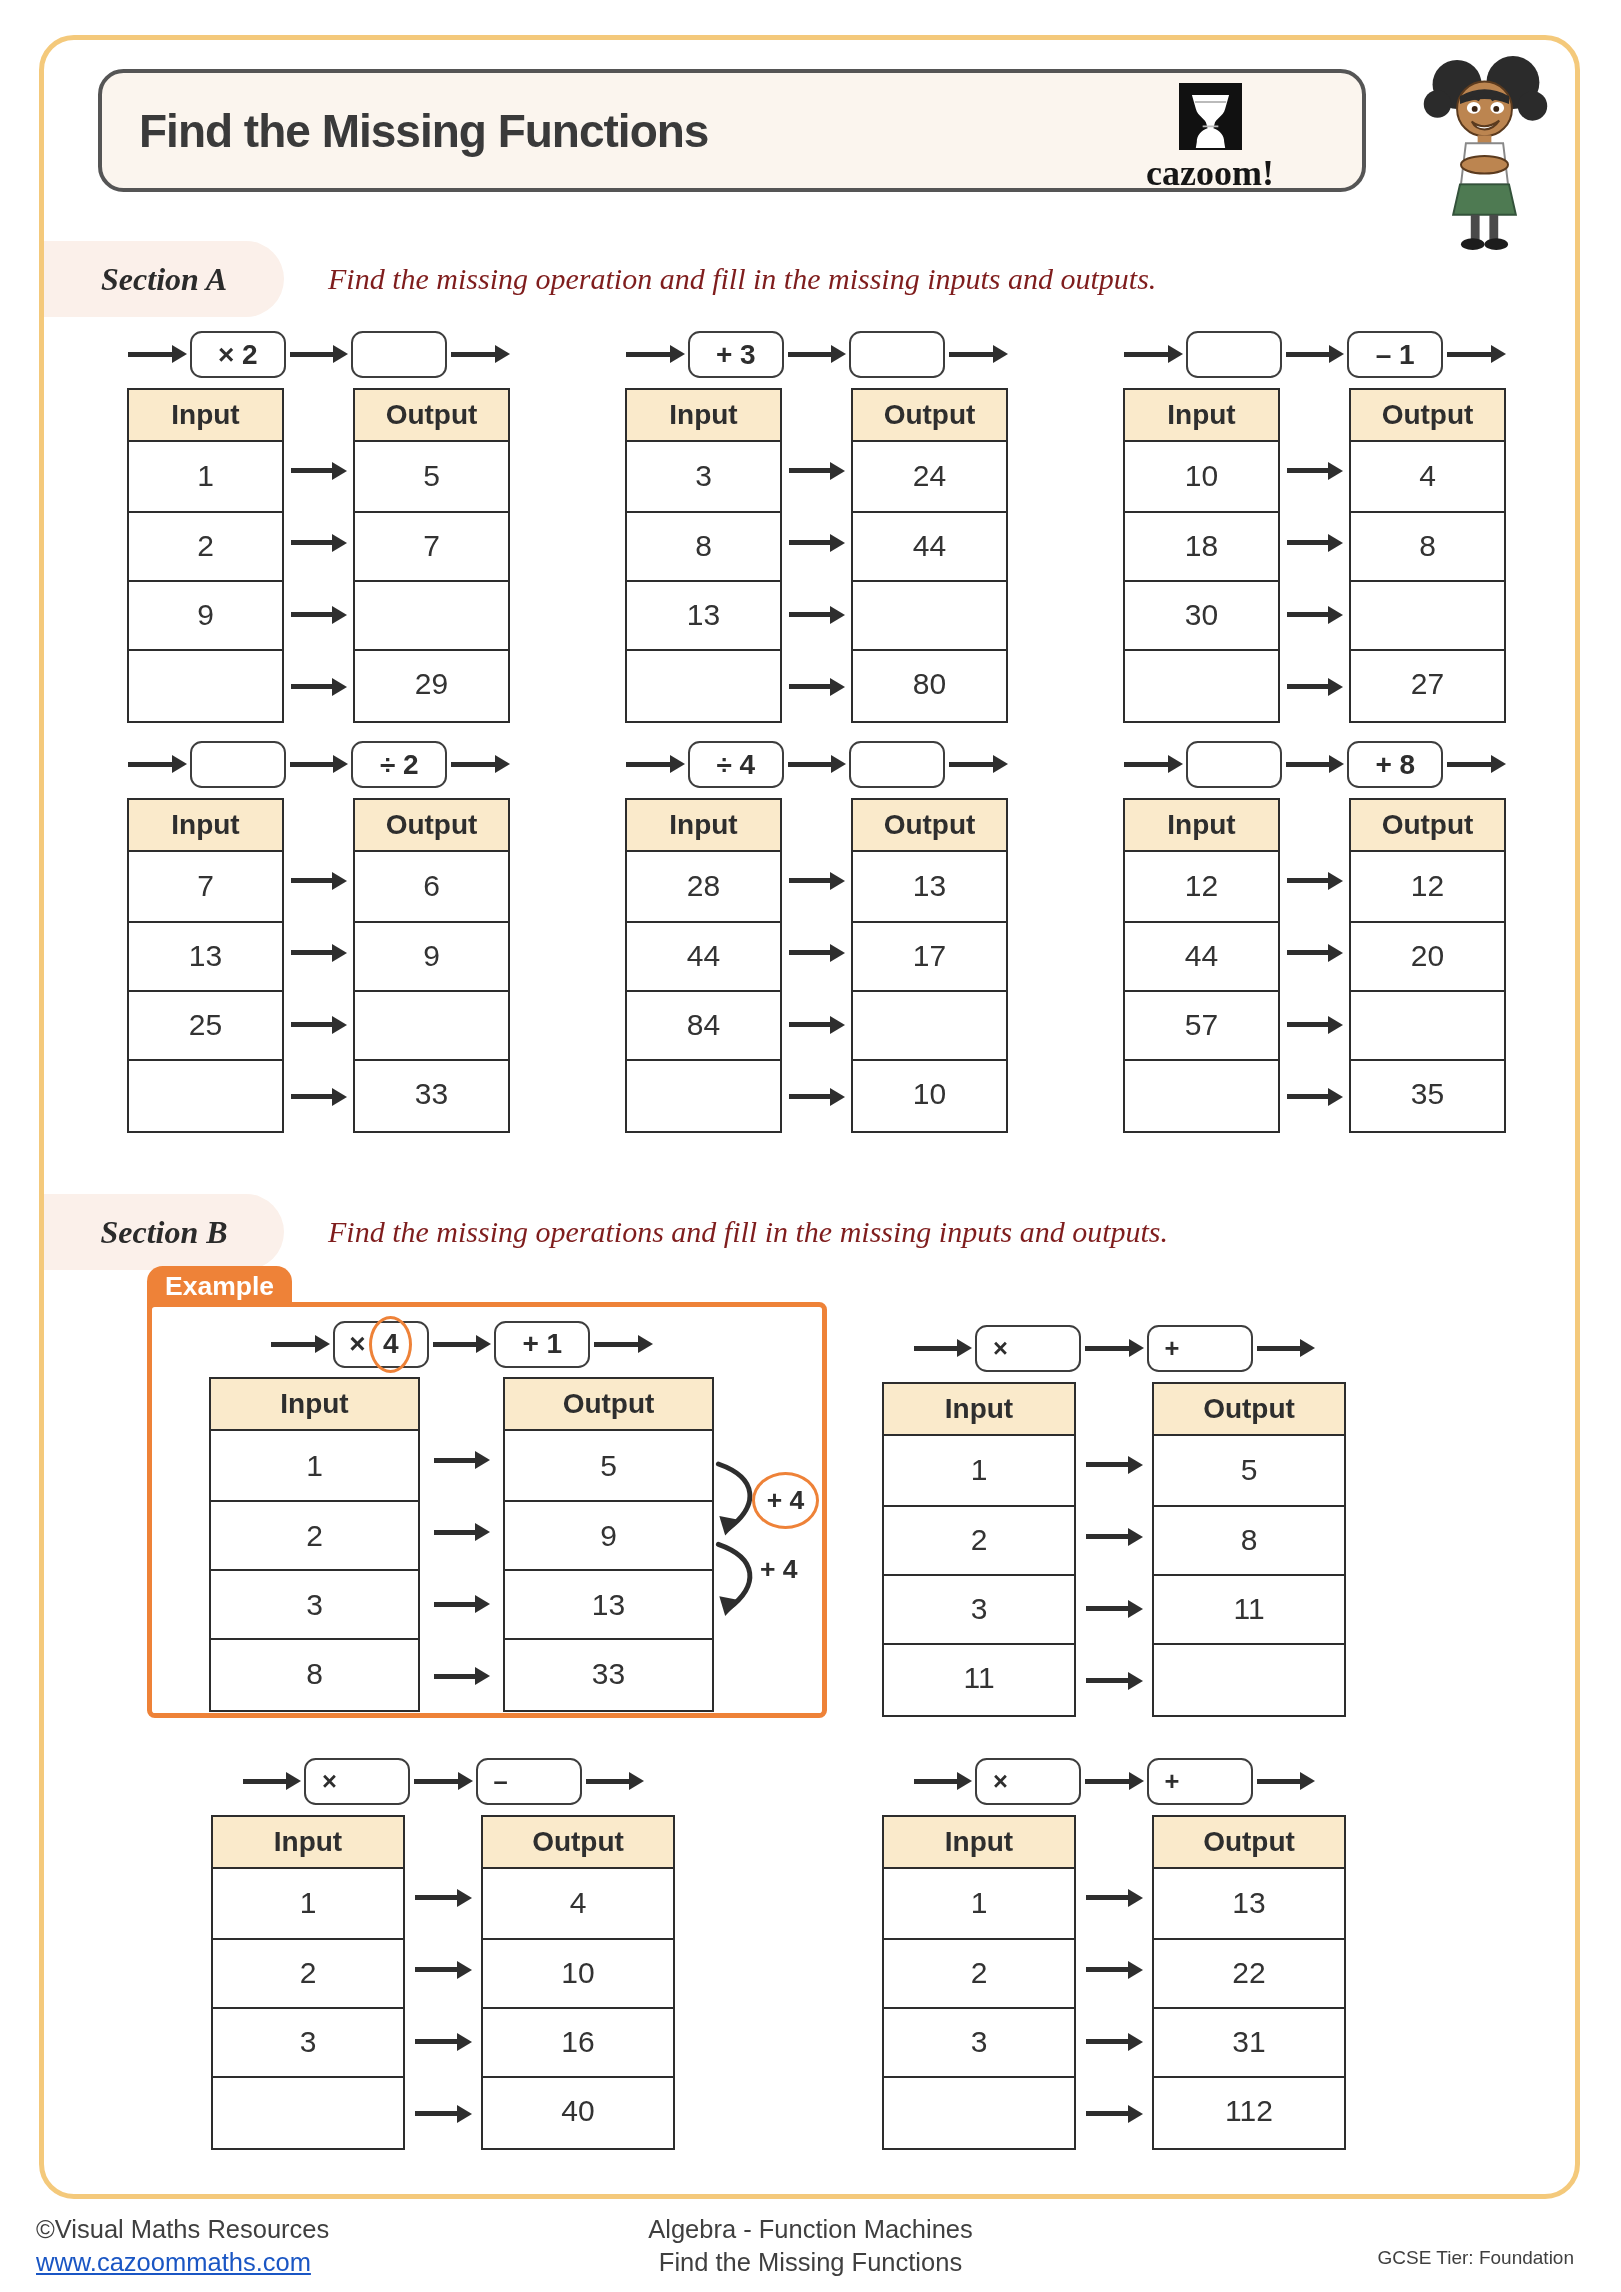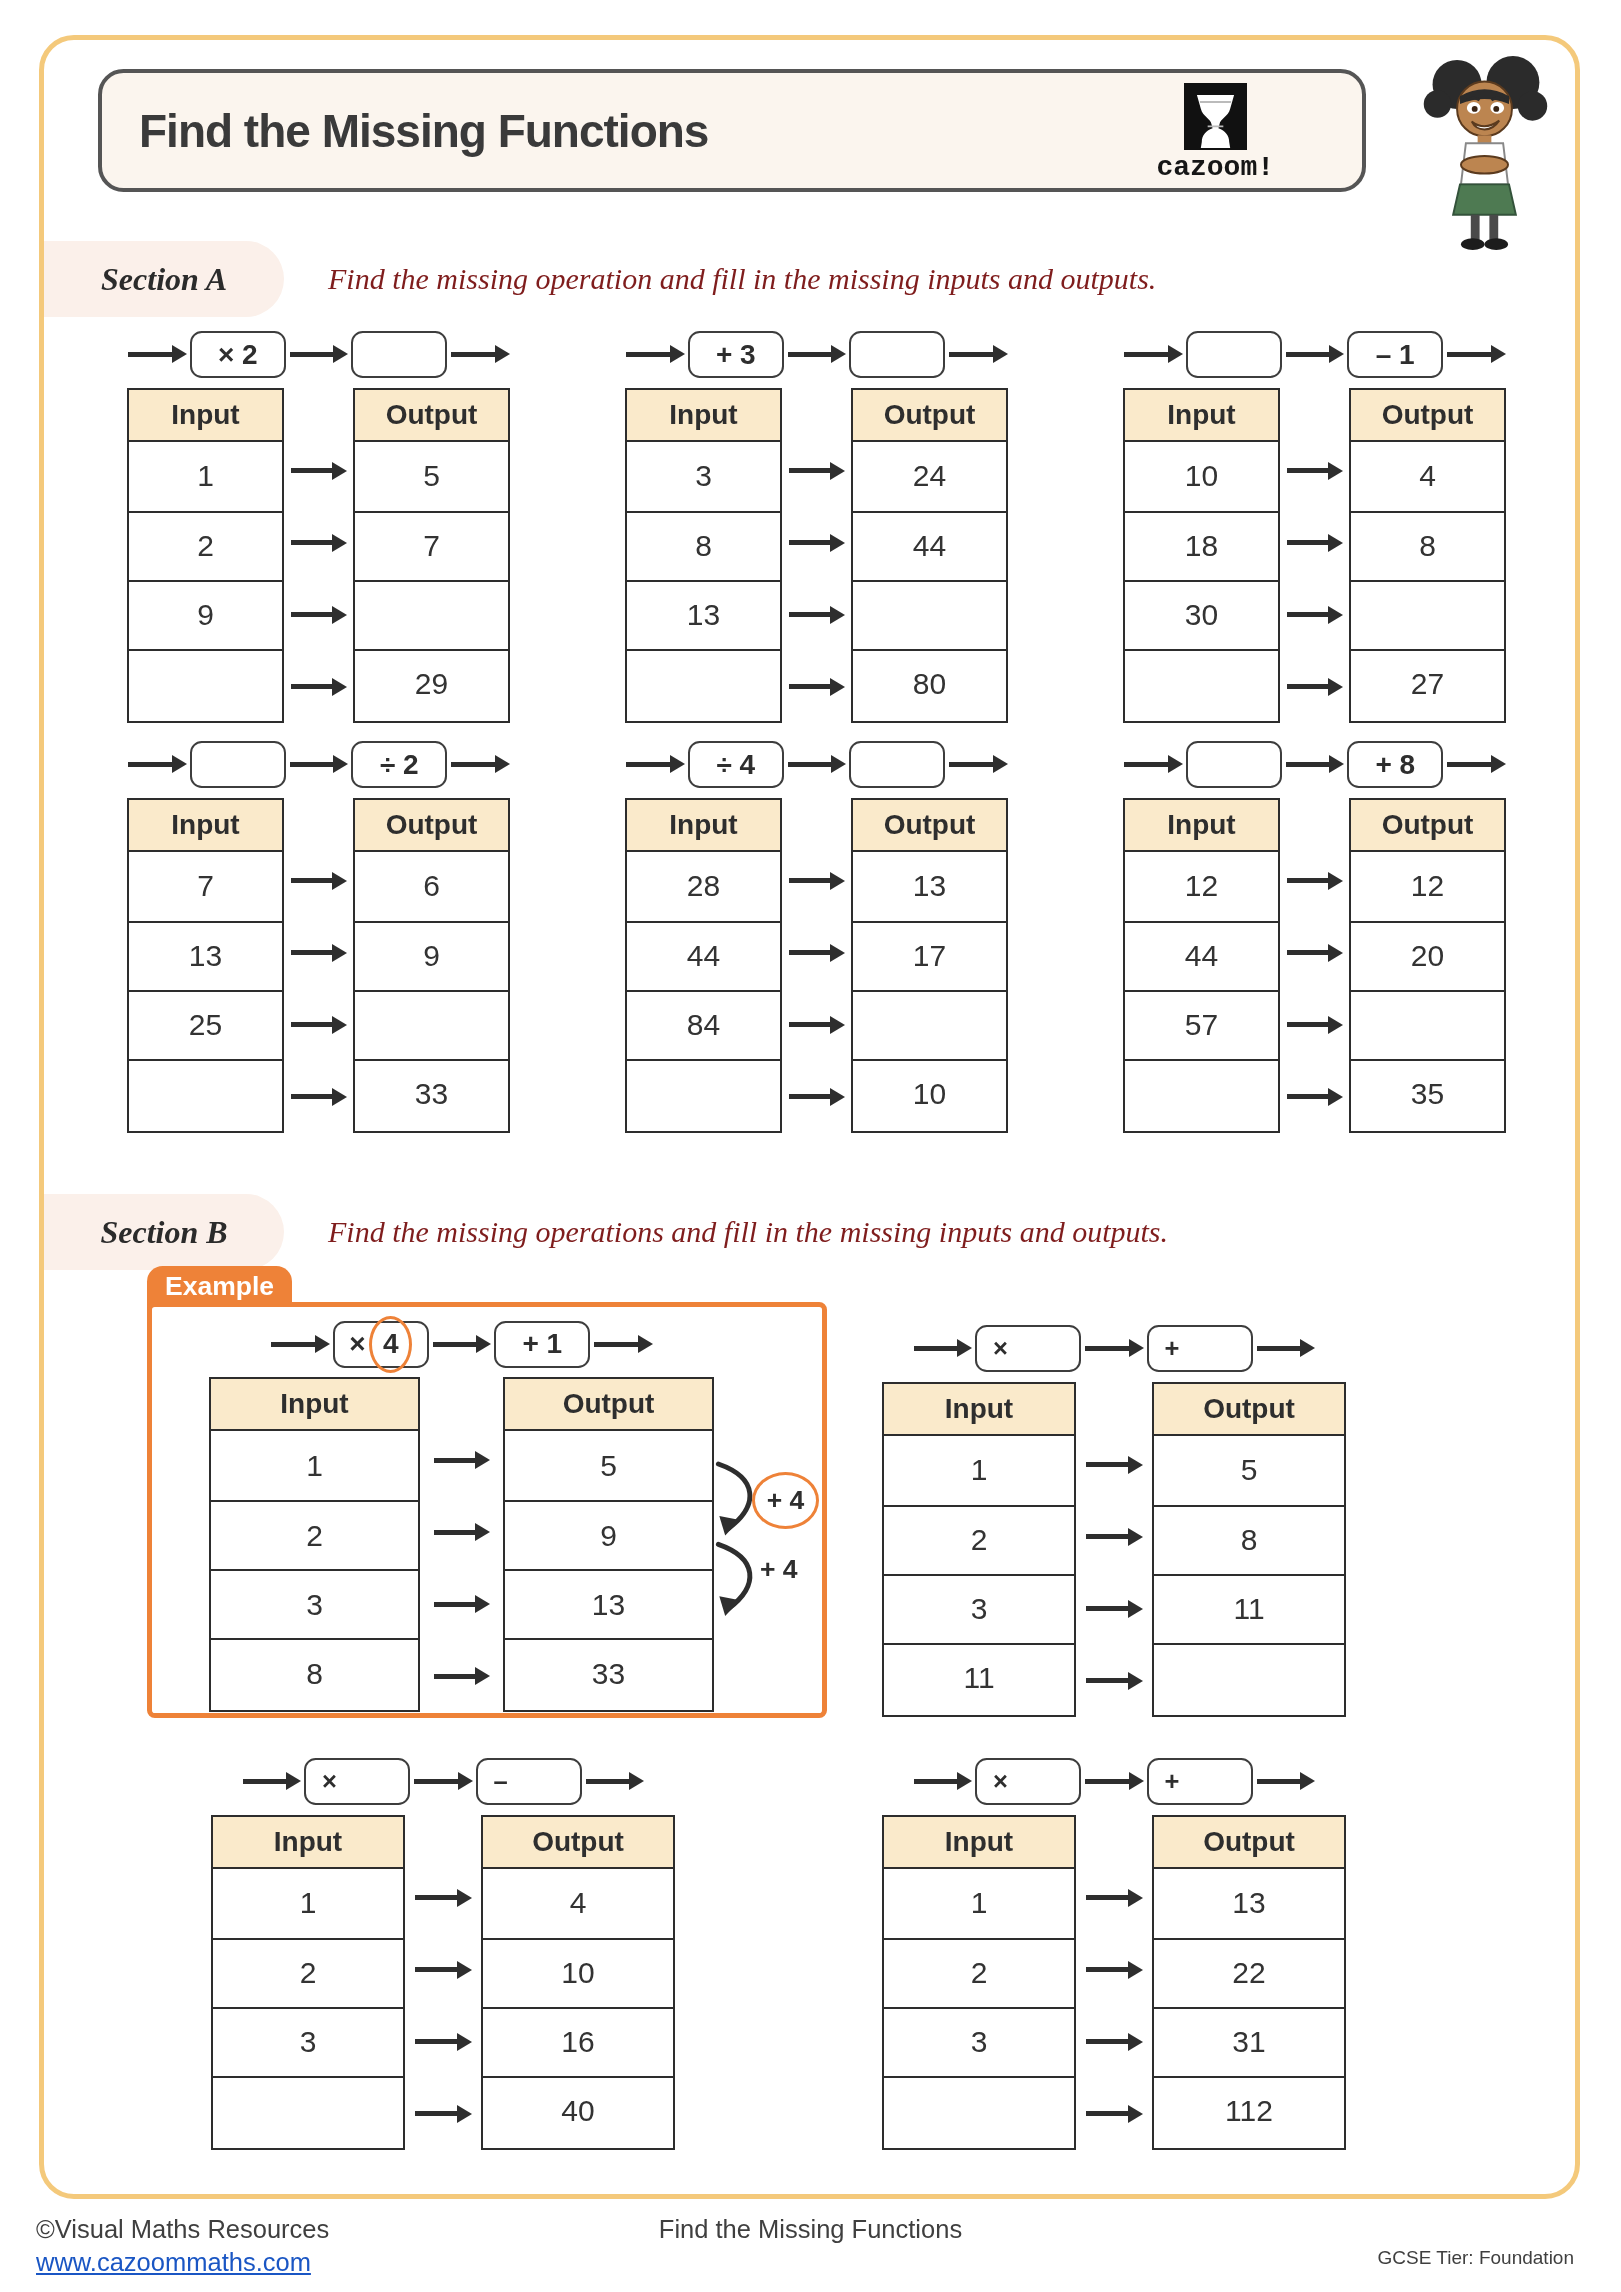--- a/index.html
+++ b/index.html
@@ -11,21 +11,21 @@
   .page-frame { position:absolute; left:39px; top:35px; width:1541px; height:2164px;
     border:5.9px solid #F4C97B; border-radius:35px; }
 
   
   .title-box { position:absolute; left:98px; top:69px; width:1268px; height:123px;
     background:#FBF5EE; border:4.9px solid #555555; border-radius:25.5px;
     display:flex; align-items:center; }
   .page-title { margin-left:37px; font-size:46px; font-weight:bold; color:#3a3a3a; letter-spacing:-1px; }
   .logo { position:absolute; right:88px; top:9.8px; display:flex; flex-direction:column; align-items:center; }
   .logo-square { width:63px; height:67px; background:#111111; display:flex; align-items:flex-end; justify-content:center; }
-  .logo-text { font-family:Liberation Mono, monospace; font-weight:bold; font-size:28px; color:#161616; margin-top:2px; }
+  .logo-text { font-family:Liberation Serif, serif; font-weight:bold; font-size:36px; color:#161616; margin-top:2px; }
 
   
   .character { position:absolute; left:1411px; top:55px; width:147px; height:196px; }
 
   
   .section-label { position:absolute; left:44px; width:240px; height:76px; background:#FBF0EA;
     border-radius:0 38px 38px 0; display:flex; align-items:center; justify-content:center;
     font-family:"Liberation Serif", serif; font-style:italic; font-weight:bold; font-size:32px; color:#2b2b2b; }
   .instruction { position:absolute; left:328px; height:76px; display:flex; align-items:center;
     font-family:"Liberation Serif", serif; font-style:italic; font-size:30px; color:#7f1d1d;text-align:right; }
@@ -556,16 +556,17 @@
         </div>
       </div>
     </div>
   </div>
 
 <div class="footer-left">
   <div>©Visual Maths Resources</div>
   <div><a href="#" class="footer-link">www.cazoommaths.com</a></div>
 </div>
 <div class="footer-center">
+  <div>Algebra - Function Machines</div>
   <div>Find the Missing Functions</div>
 </div>
 <div class="footer-right">GCSE Tier: Foundation</div>
 
 
 </body></html>

